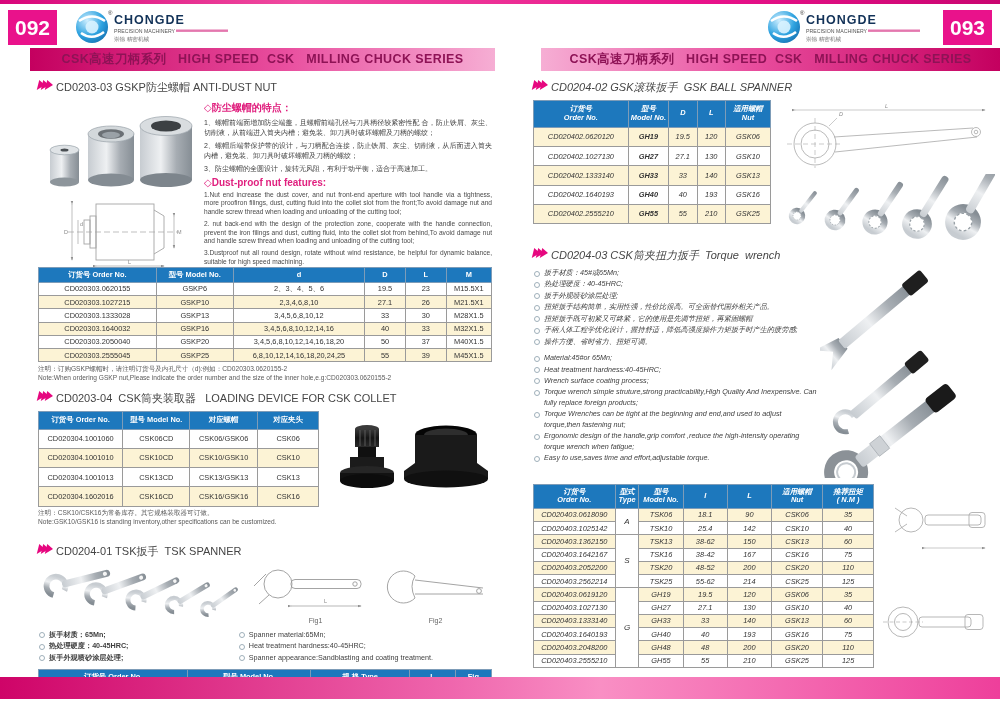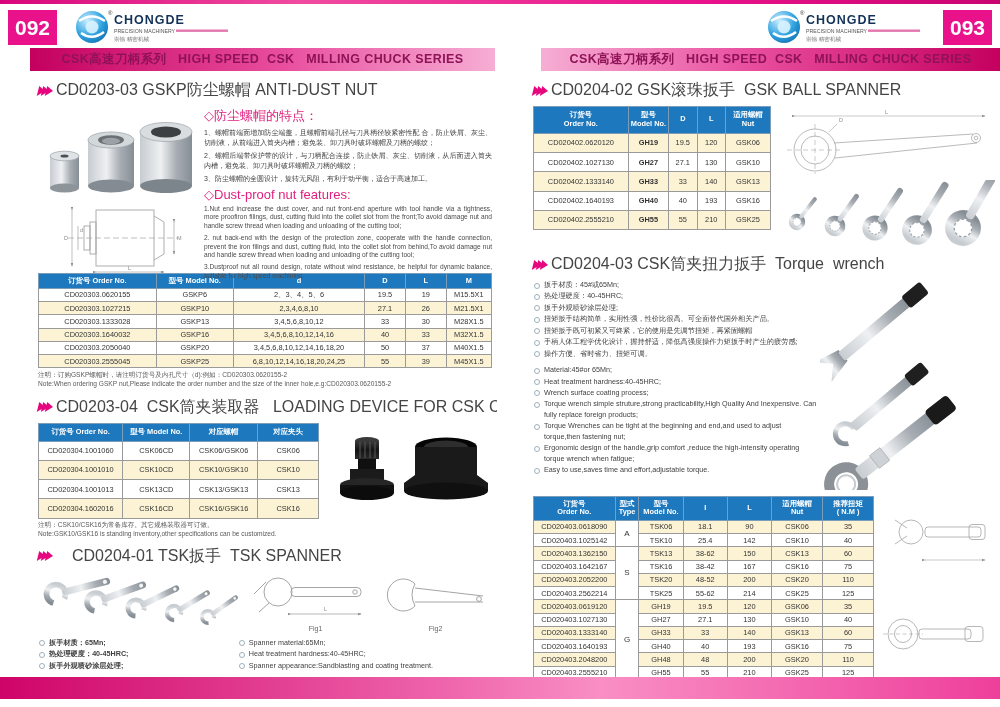--- a/index.html
+++ b/index.html
@@ -19,39 +19,39 @@
   .p-right .pn-box{right:8px;}
   .logo{position:absolute;top:2px;}
   .p-left .logo{left:72px;}
   .p-right .logo{right:66px;}
   .banner{position:absolute;top:44px;height:23px;display:flex;align-items:center;justify-content:center;
          font-weight:bold;font-size:12.5px;color:#8e1356;white-space:pre;letter-spacing:.4px;}
   .p-left .banner{left:30px;right:2px;background:linear-gradient(90deg,#c4005f,#e94f9f 55%,#f6aed4);}
   .p-right .banner{left:38px;right:0;background:linear-gradient(90deg,#f6aed4,#e94f9f 45%,#c4005f);}
   .content{position:absolute;top:72px;bottom:0;}
   .p-left .content{left:38px;right:5px;}
-  .p-right .content{left:30px;right:6px;}
-  .sec-head{display:flex;align-items:center;margin:4px 0 5px;font-size:16px;color:#454545;white-space:pre;}
+  .p-right .content{left:30px;right:6px;font-style:italic;}
+  .sec-head{display:flex;align-items:flex-start;margin:4px 0 5px;font-size:11px;color:#454545;white-space:pre;}
   .chev{display:inline-flex;align-items:center;margin-right:6px;}
   .chev i{display:block;width:0;height:0;border-top:5.5px solid transparent;border-bottom:5.5px solid transparent;
          border-left:7.5px solid #e6077f;transform:skewX(-14deg);margin-right:-3px;}
   
   table{border-collapse:collapse;width:100%;font-size:7.4px;color:#333;table-layout:fixed;}
   th{background:#1d78bd;color:#fff;font-weight:bold;padding:2.5px 1px;border:1px solid #7d9cb8;
      white-space:pre-line;line-height:1.2;font-size:7.4px;}
   td{border:1px solid #9a9a9a;text-align:center;padding:1.5px 2px;line-height:1.25;background:#fff;overflow:hidden;}
   .zebra-even tbody tr:nth-child(even) td{background:#fcf3d5;}
   .zebra-odd  tbody tr:nth-child(odd)  td{background:#fcf3d5;}
   td.merge{background:#fff !important;font-size:8px;}
   table.tall td{padding:4.5px 2px;}
   table.tall th{padding:4px 1px;}
   table.ball td:nth-child(2){font-weight:bold;}
   .note{font-size:6.6px;line-height:1.35;color:#5a5a5a;margin-top:2.5px;}
   
-  .feat-title{font-size:13px;font-weight:normal;color:#e01f7e;margin:1px 0 3px;}
+  .feat-title{font-size:10px;font-weight:bold;color:#e01f7e;margin:1px 0 3px;}
   .para{font-size:7px;line-height:1.42;color:#3e3e3e;margin:0 0 3px;text-align:justify;}
   .para-en{font-size:6.6px;line-height:1.32;color:#4a4a4a;margin:0 0 3px;text-align:justify;}
   .blt{position:relative;padding-left:11px;font-size:7.2px;line-height:1.45;color:#3e3e3e;margin-bottom:1px;}
   .blt::before{content:"";position:absolute;left:1px;top:2.5px;width:4px;height:4px;border:1px solid #9fb0ba;border-radius:50%;}
   .fig-label{font-size:7px;color:#666;text-align:center;margin-top:1px;}
   .row{display:flex;}
   svg text{font-family:"Liberation Sans","DejaVu Sans",sans-serif;}
 </style>
 </head>
 <body>
@@ -192,21 +192,21 @@
               <th style="width: 9%;">L</th>
               <th style="width: 10%;">M</th>
             </tr>
           </thead>
           <tbody>
             <tr>
               <td>CD020303.0620155</td>
               <td>GSKP6</td>
               <td>2、3、4、5、6</td>
               <td>19.5</td>
-              <td>19</td>
+              <td>23</td>
               <td>M15.5X1</td>
             </tr>
             <tr>
               <td>CD020303.1027215</td>
               <td>GSKP10</td>
               <td>2,3,4,6,8,10</td>
               <td>27.1</td>
               <td>26</td>
               <td>M21.5X1</td>
             </tr>
@@ -313,21 +313,21 @@
               <ellipse cx="124" cy="16" rx="22" ry="6.5" fill="#2e2e2e"></ellipse>
               <path d="M93 16 L93 44 L82 52 L82 60 L166 60 L166 52 L155 44 L155 16 Z" fill="#1a1a1a"></path>
               <ellipse cx="124" cy="60" rx="42" ry="8.5" fill="#101010"></ellipse>
             </g>
           </svg>
         </div>
       </div>
       <div class="note">注明：CSK10/CSK16为常备库存。其它规格装取器可订做。</div>
       <div class="note" style="margin-top:0;">Note:GSK10/GSK16 is standing inventory,other specifications can be customized.</div>
 
-      <div class="sec-head" style="margin-top:7px;gap:16px;">
+      <div class="sec-head" style="margin-top:17px;">
         <span class="chev"><i></i><i></i><i></i></span>
         <span>CD0204-01 TSK扳手  TSK SPANNER</span>
       </div>
 
       <div class="row" style="height:62px;align-items:flex-start;">
         <div style="flex:0 0 47%;">
           <svg width="214" height="60" viewBox="0 0 214 60">
             <use href="#hookG" transform="translate(18,22) rotate(-14) scale(1.05)"></use>
             <use href="#hookG" transform="translate(58,30) rotate(-20) scale(1.0)"></use>
             <use href="#hookG" transform="translate(98,36) rotate(-26) scale(.9)"></use>

